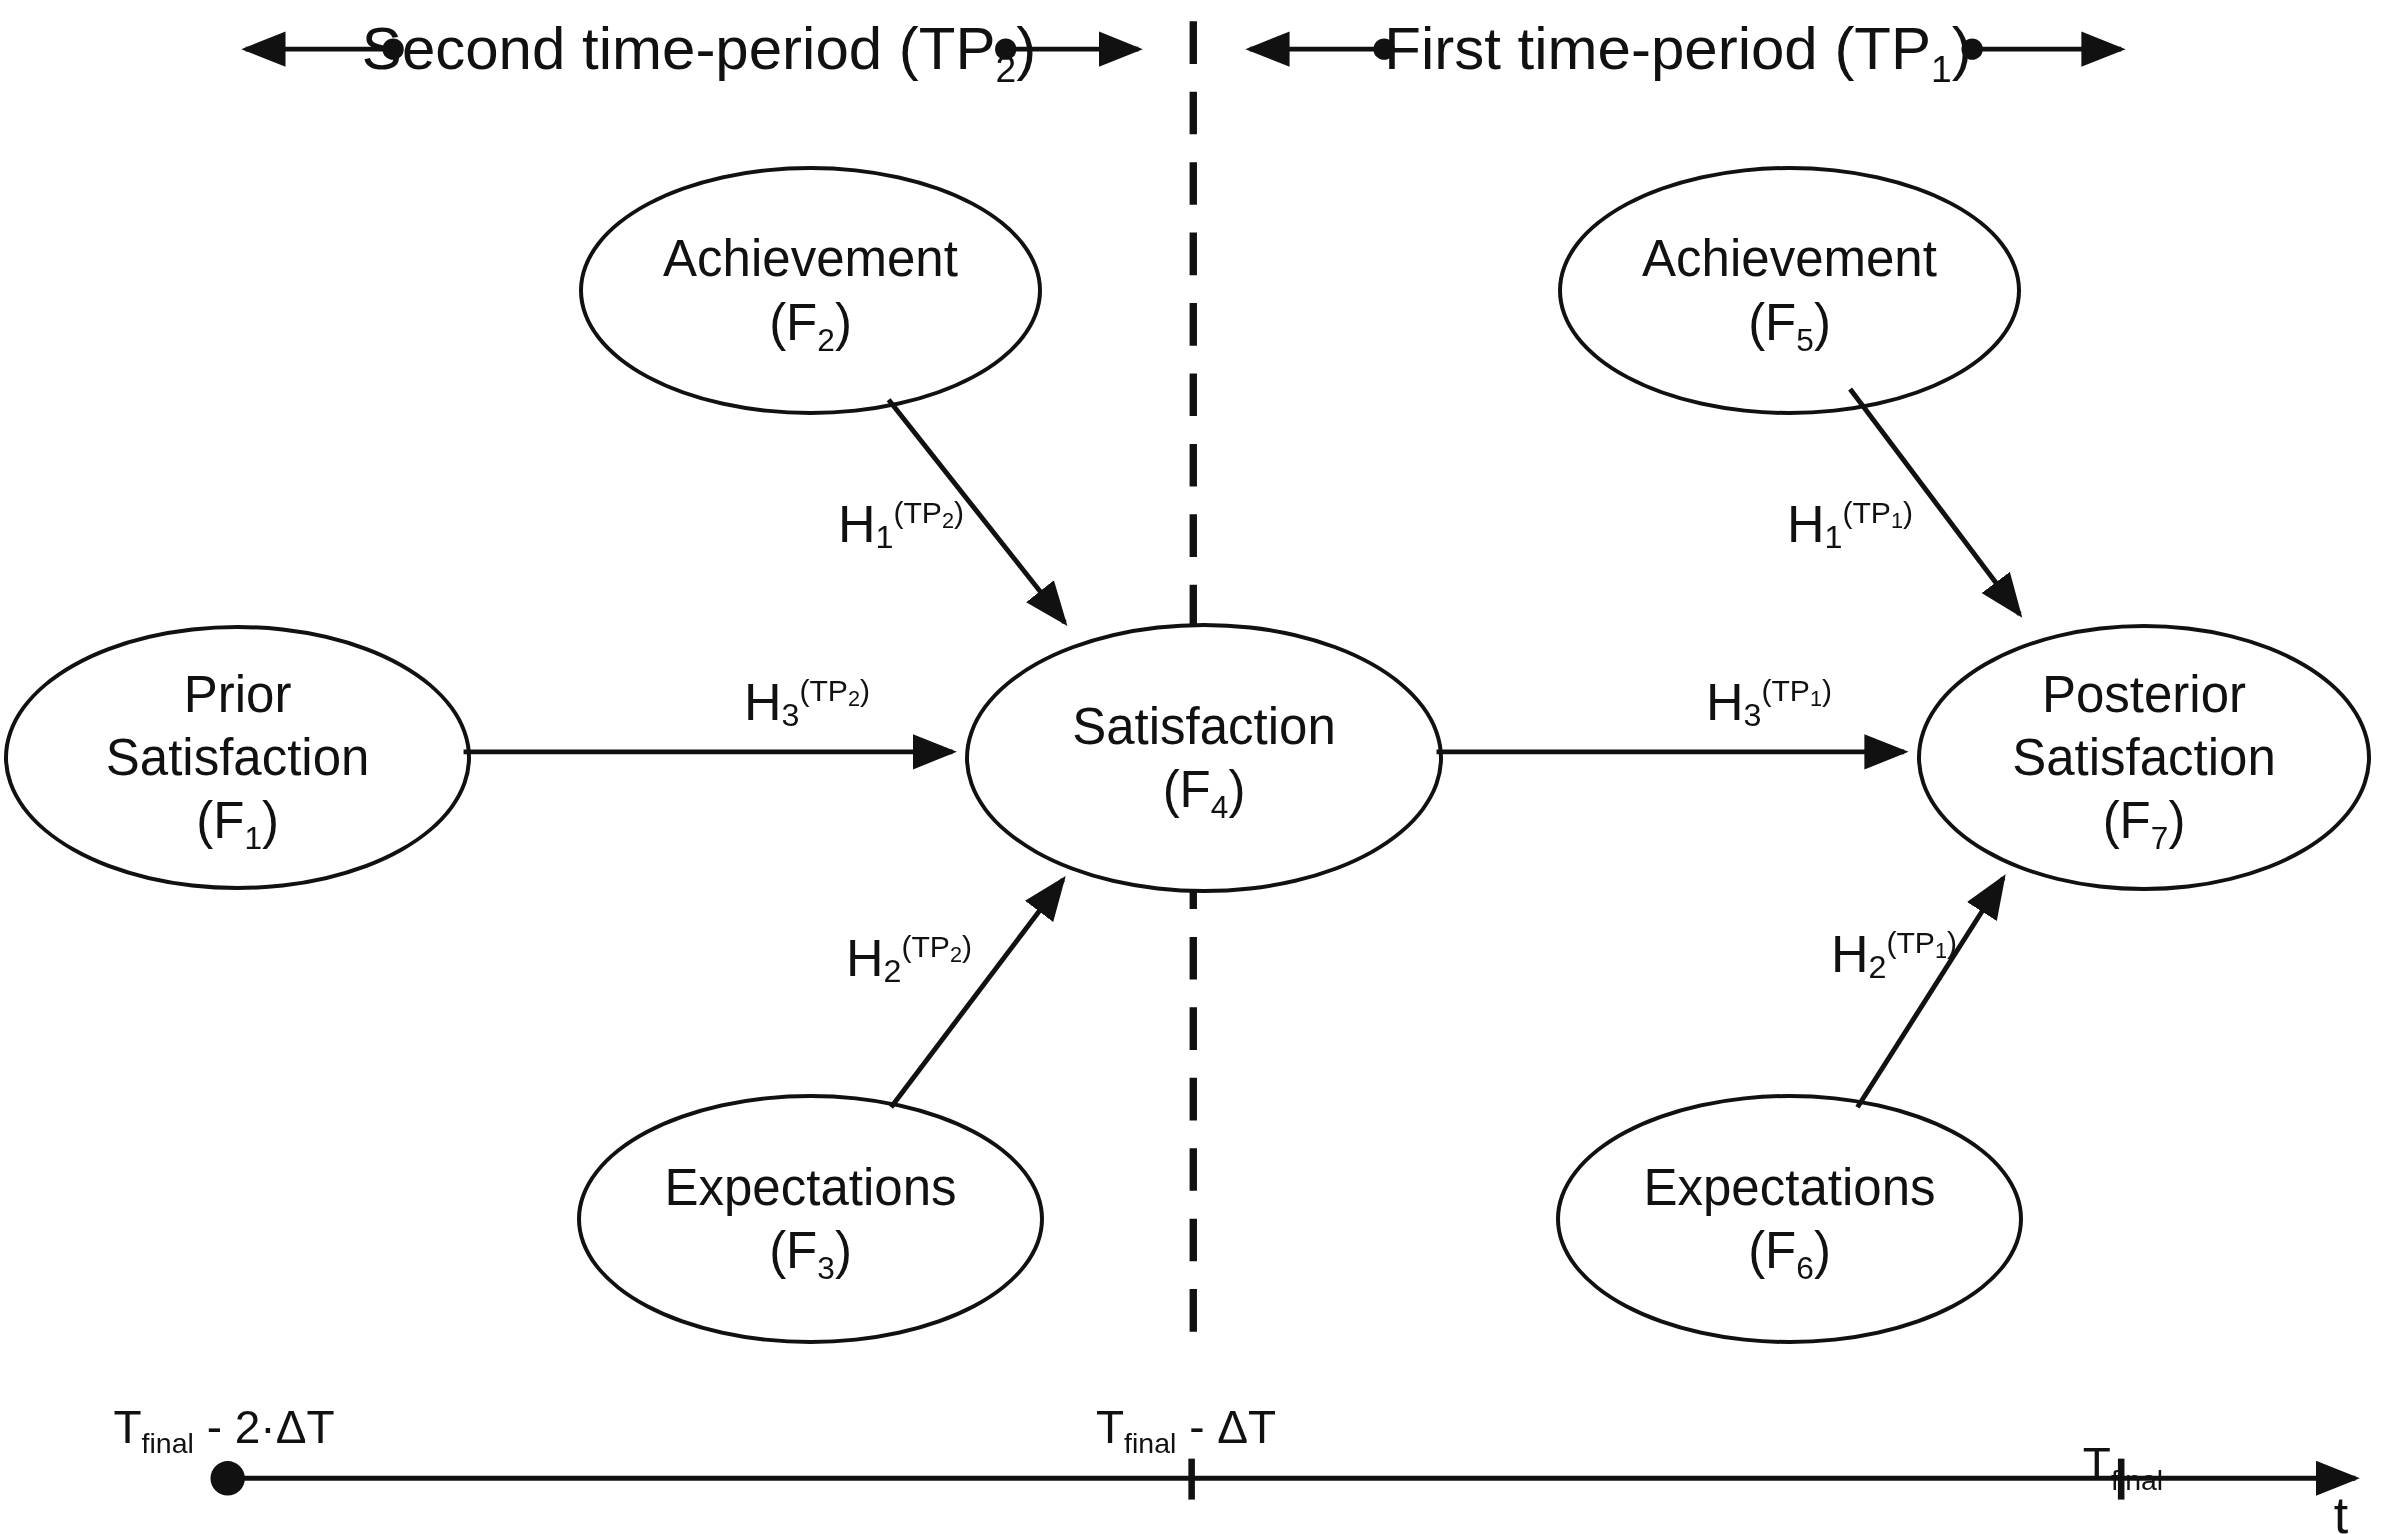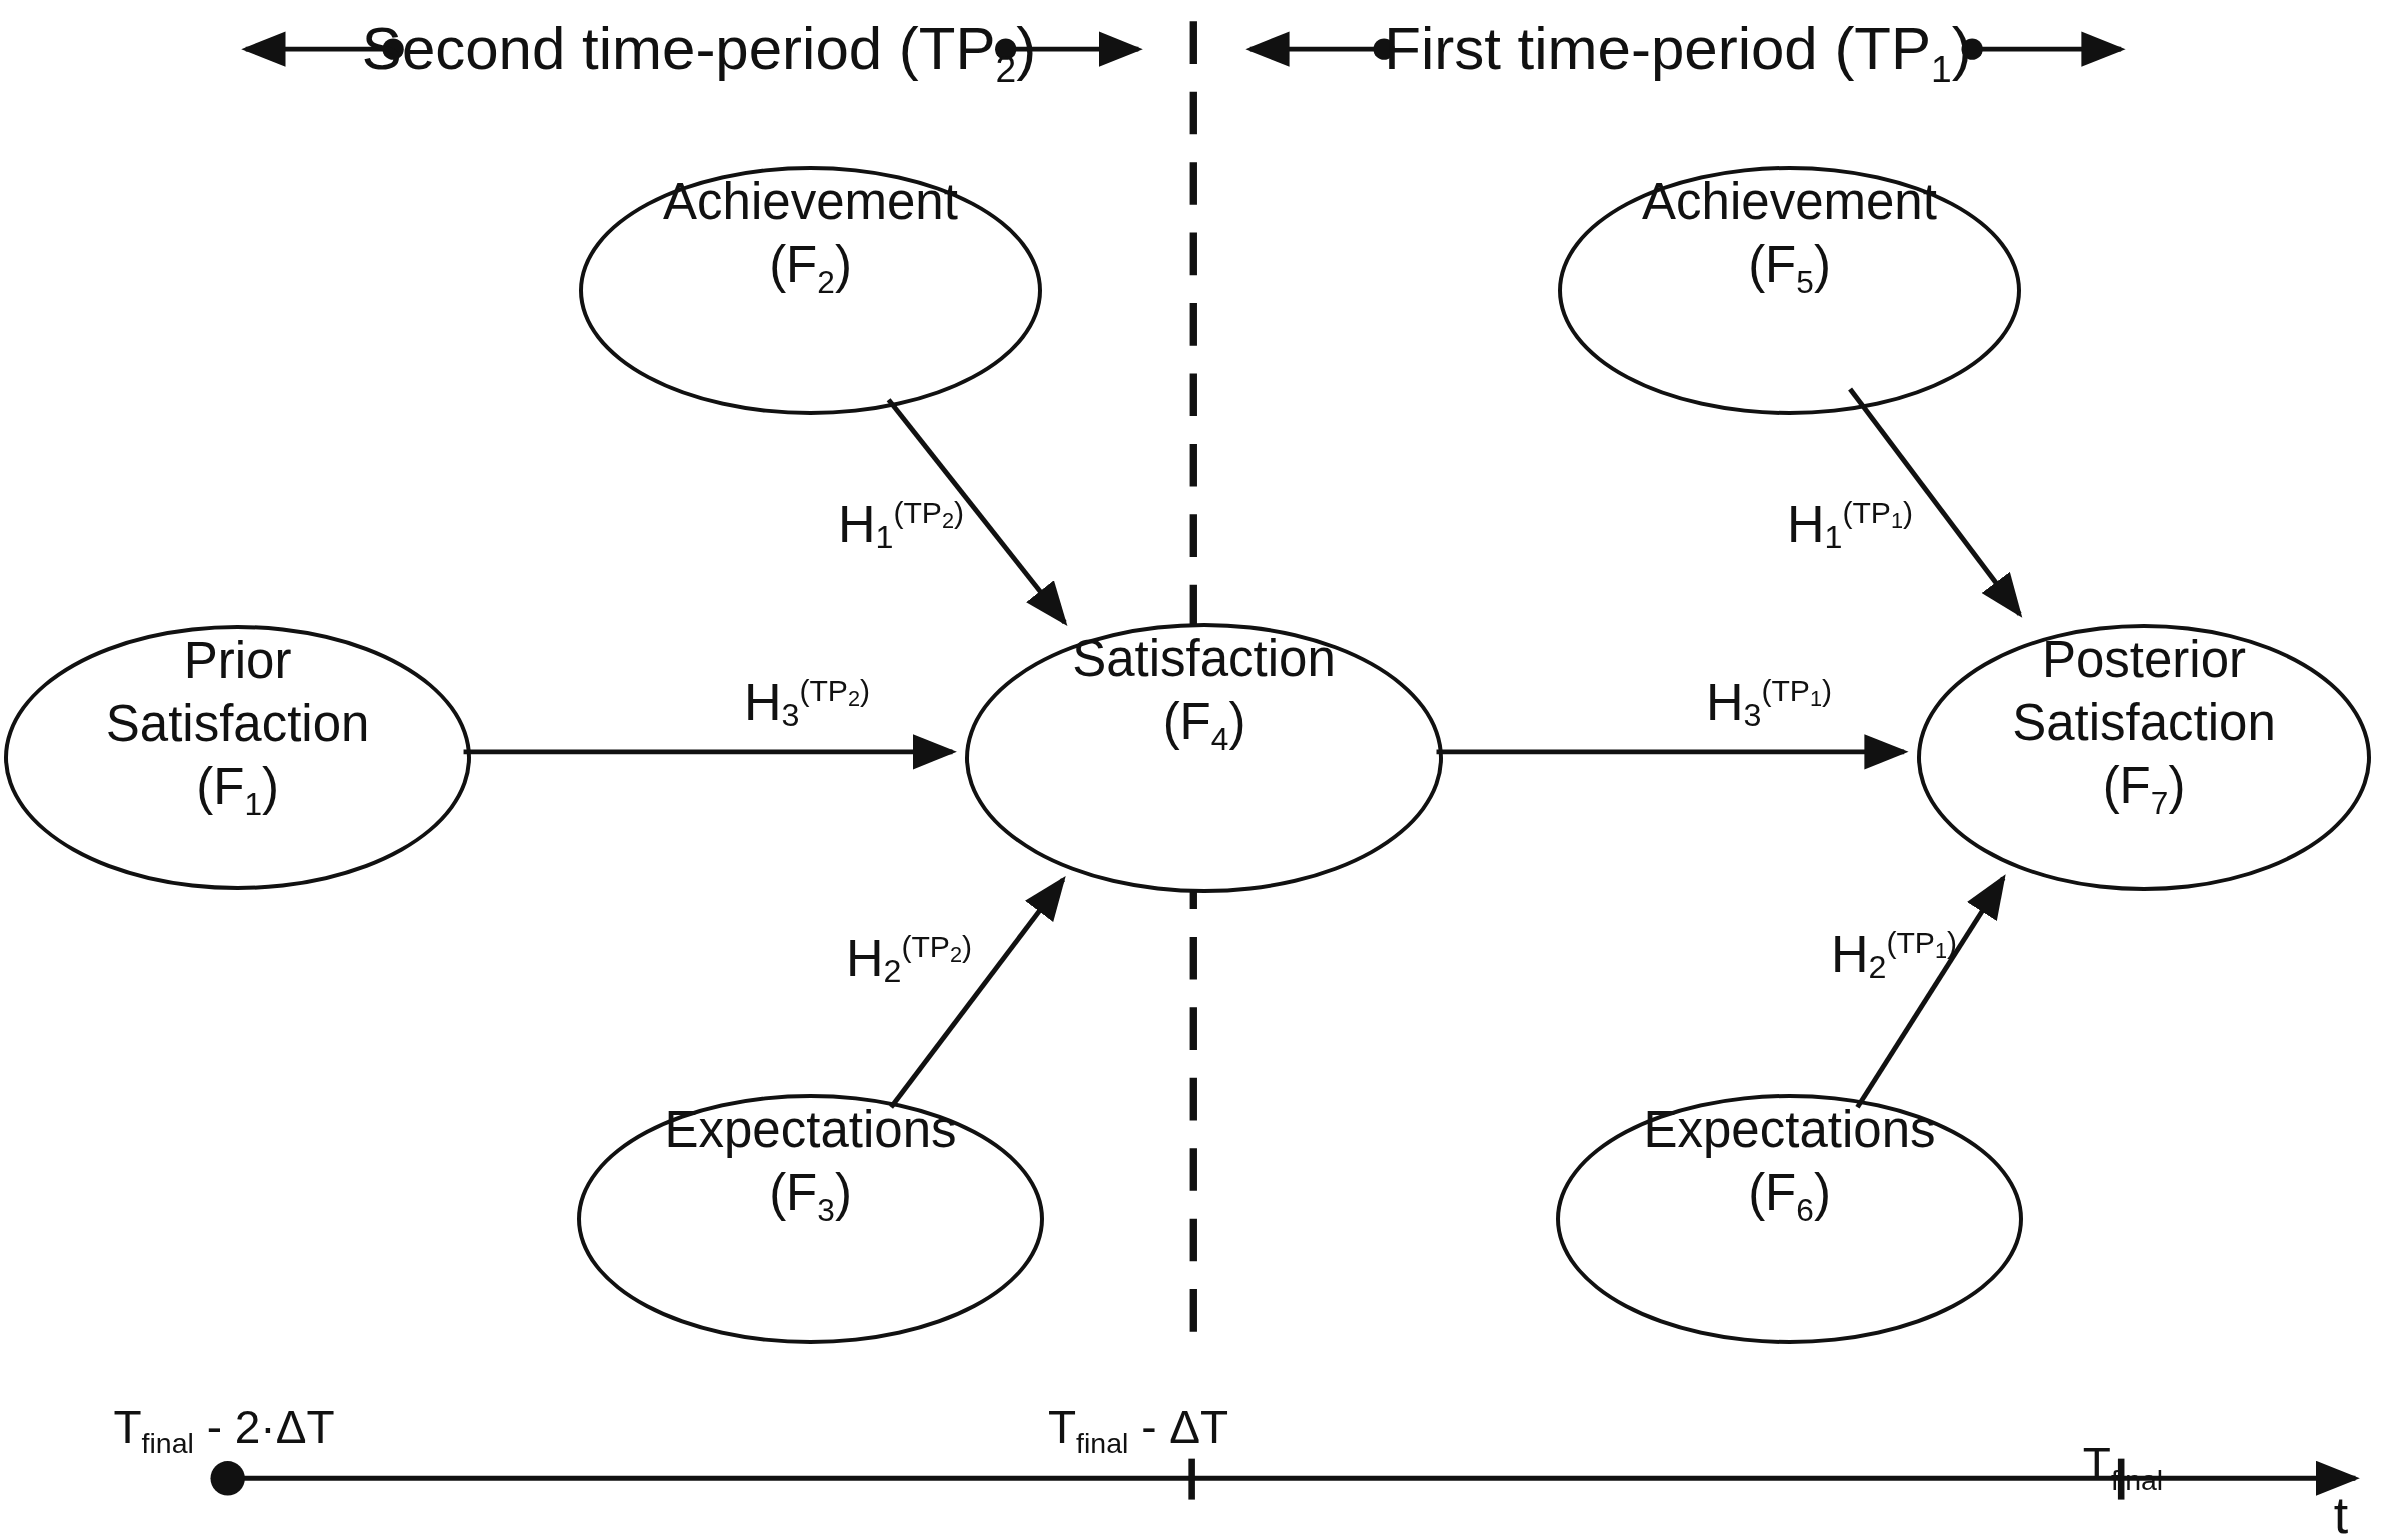--- a/index.html
+++ b/index.html
@@ -13,21 +13,21 @@
   }
   svg.layer{position:absolute;left:0;top:0;}
   .under{z-index:1;}
   .over{z-index:3;}
   .node{
     position:absolute;
     z-index:2;
     border:4.1px solid #111111;
     border-radius:50%;
     background:#ffffff;
-    display:flex;flex-direction:column;align-items:center;justify-content:flex-start;
+    display:flex;flex-direction:column;align-items:center;justify-content:center;
     text-align:center;
     font-size:51px;line-height:1.24;
     font-weight:400;
   }
   .node sub{font-size:0.62em;line-height:0;}
   .lab{
     position:absolute;z-index:4;
     transform:translate(-50%,-50%);
     white-space:nowrap;
     font-size:48px;
@@ -144,21 +144,21 @@
     <span>H</span><span class="s">3</span><span class="p"><span>(TP</span><span class="ps">1</span><span>)</span></span>
   </div>
 
   <div class="lab hyp" style="left:1894px;top:954px;">
     <span>H</span><span class="s">2</span><span class="p"><span>(TP</span><span class="ps">1</span><span>)</span></span>
   </div>
 
   <div class="lab tl" style="left:224px;top:1427px;">
     <span>T</span><sub>final</sub><span> - 2·ΔT</span>
   </div>
-  <div class="lab tl" style="left:1138px;top:1427px;">
+  <div class="lab tl" style="left:1186px;top:1427px;">
     <span>T</span><sub>final</sub><span> - ΔT</span>
   </div>
   <div class="lab tl" style="left:2123px;top:1427px;margin-top:37px;">
     <span>T</span><sub>final</sub><span></span>
   </div>
 
   <div class="lab axis-t" style="left:2341px;top:1515px;">t</div>
 
 </div>
 

